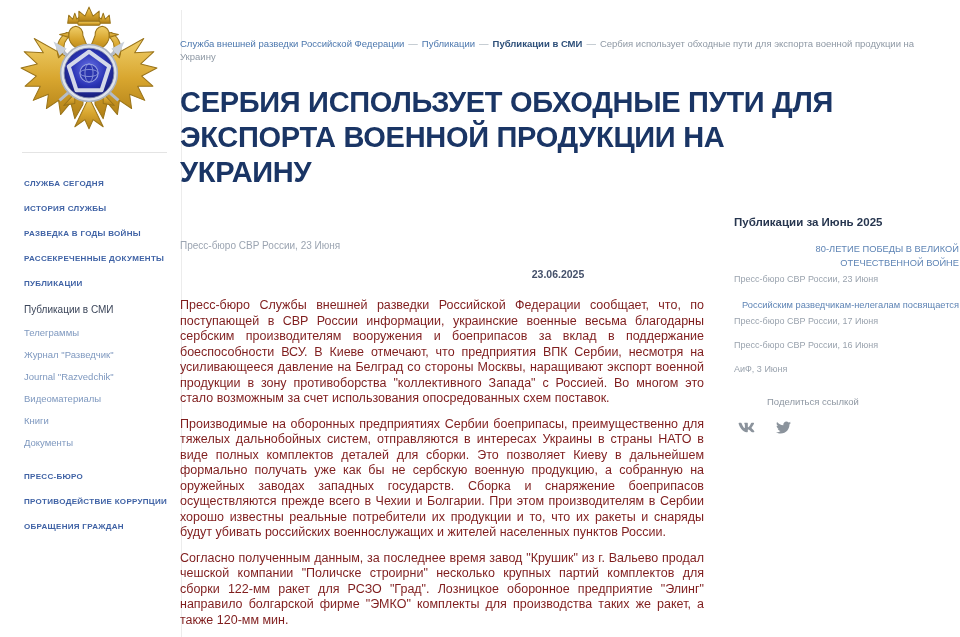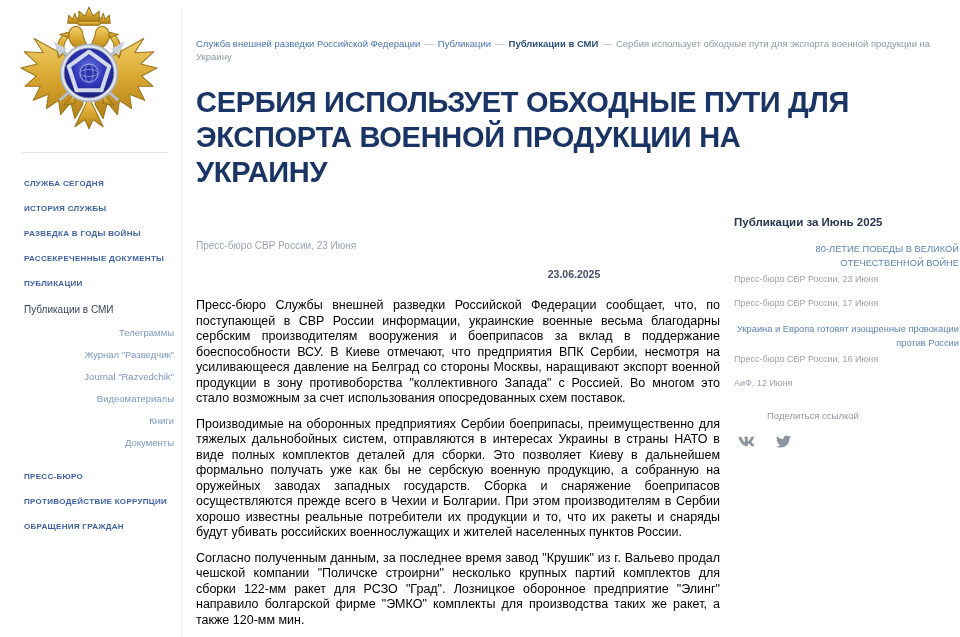--- a/index.html
+++ b/index.html
@@ -11,36 +11,36 @@
   .page { position:relative; width:960px; height:637px; }
 
   
   .sidebar { position:absolute; left:0; top:0; width:181px; height:637px; background:#fff; }
   .v-divider { position:absolute; left:181px; top:10px; bottom:0; width:1px; background:#ececec; }
   .logo-wrap { margin:6px 0 0 18px; width:142px; }
   .logo-divider { margin:10px 14px 0 22px; border:none; border-top:1px solid #e4e4e4; }
   .menu { list-style:none; margin:26px 12px 0 24px; padding:0; width:150px; }
   .menu li { cursor:pointer; }
   .mi-top { font-size:8px; font-weight:bold; letter-spacing:.3px; color:#3f62a5; text-transform:uppercase; margin-bottom:16px; line-height:9px; }
-  .mi-sub { font-size:9.5px; color:#7e98bf; margin-bottom:12px; line-height:10px;text-align:right; }
+  .mi-sub { font-size:9.5px; color:#7e98bf; margin-bottom:12px; line-height:10px; }
   .mi-sub-active { font-size:10px; color:#3c465a; margin-bottom:13px; line-height:11px; }
   .mi-gap { margin-top:24px; }
 
   
-  .main { position:absolute; left:196px; top:0; width:756px; }
+  .main { position:absolute; left:180px; top:0; width:756px; }
   .breadcrumb { padding-top:37px; font-size:9.5px; line-height:13px; color:#9aa5b0; width:745px; }
   .breadcrumb .crumb-link { color:#4a76ad; text-decoration:none; cursor:pointer; }
   .breadcrumb .crumb-strong { color:#2d4f79; font-weight:bold; text-decoration:none; cursor:pointer; }
   .breadcrumb .crumb-sep { color:#a8b2bc; padding:0 4px; }
   .breadcrumb .crumb-current { color:#8e98a4; }
   .page-title { margin-top:22px; width:665px; font-size:29px; line-height:35px; font-weight:bold; color:#1a3565; letter-spacing:-.3px; }
   .byline { margin-top:50px; font-size:10px; color:#9ba4b1; }
   .article-date { margin-top:17px; font-size:10.5px; font-weight:bold; color:#44506a;text-align:center; }
   .article-body { width:524px; margin-top:18px; }
-  .article-body p { font-size:12.5px; line-height:15.5px; color:#000000; text-align:justify; margin-bottom:10px; }
+  .article-body p { font-size:12.5px; line-height:15.5px; color:#7f1d1d; text-align:justify; margin-bottom:10px; }
 
   
   .right-panel { position:absolute; left:734px; top:216px; width:225px; }
   .rp-header { font-size:11.5px; font-weight:bold; color:#27364f; }
   .rp-item { margin-top:14px; cursor:pointer; }
   .rp-title { font-size:9.3px; line-height:14px; color:#5e84b5;text-align:right; }
   .rp-source { margin-top:4px; font-size:9px; color:#9aa3ae; }
   .share-label { margin-top:22px; font-size:9.5px; color:#8d96a1;padding-left:33px; }
   .share-icons { margin-top:13px; display:flex; align-items:center; gap:16px; }
   .share-icons svg { display:block; cursor:pointer; }
@@ -138,28 +138,28 @@
   </main>
 
   <aside class="right-panel">
     <div class="rp-header">Публикации за Июнь 2025</div>
 
     <div class="rp-item">
       <div class="rp-title">80-ЛЕТИЕ ПОБЕДЫ В ВЕЛИКОЙ ОТЕЧЕСТВЕННОЙ ВОЙНЕ</div>
       <div class="rp-source">Пресс-бюро СВР России, 23 Июня</div>
     </div>
     <div class="rp-item">
+      <div class="rp-title">Российским разведчикам-нелегалам посвящается</div>
       <div class="rp-source">Пресс-бюро СВР России, 17 Июня</div>
     </div>
     <div class="rp-item">
-      <div class="rp-title">Украина и Европа готовят изощренные провокации против России</div>
       <div class="rp-source">Пресс-бюро СВР России, 16 Июня</div>
     </div>
     <div class="rp-item">
-      <div class="rp-source">АиФ, 12 Июня</div>
+      <div class="rp-source">АиФ, 3 Июня</div>
     </div>
 
     <div class="share-label">Поделиться ссылкой</div>
     <div class="share-icons">
       <svg width="25" height="15" viewBox="0 0 576 512">
         <path fill="#8b939c" d="M545 117.7c3.7-12.5 0-21.7-17.8-21.7h-58.9c-15 0-21.9 7.9-25.6 16.7 0 0-30 73.1-72.4 120.5-13.7 13.7-20 18.1-27.5 18.1-3.7 0-9.4-4.4-9.4-16.9V117.7c0-15-4.2-21.7-16.6-21.7h-92.6c-9.4 0-15 7-15 13.5 0 14.2 21.2 17.5 23.4 57.5v86.8c0 19-3.4 22.5-10.9 22.5-20 0-68.6-73.4-97.4-157.4-5.8-16.3-11.5-22.9-26.6-22.9H38.8c-16.8 0-20.2 7.9-20.2 16.7 0 15.6 20 93.1 93.1 195.5C160.4 378.1 229 416 291.4 416c37.5 0 42.1-8.4 42.1-22.9 0-66.8-3.4-73.1 15.4-73.1 8.7 0 23.7 4.4 58.7 38.1 40 40 46.6 57.9 69 57.9h58.9c16.8 0 25.3-8.4 20.4-25-11.2-34.9-86.9-106.7-90.3-111.5-8.7-11.2-6.2-16.2 0-26.2.1-.1 72-101.3 79.4-135.6z"></path>
       </svg>
       <svg width="17" height="15" viewBox="0 0 512 512">
         <path fill="#8b939c" d="M459.37 151.716c.325 4.548.325 9.097.325 13.645 0 138.72-105.583 298.558-298.558 298.558-59.452 0-114.68-17.219-161.137-47.106 8.447.974 16.568 1.299 25.34 1.299 49.055 0 94.213-16.568 130.274-44.832-46.132-.975-84.792-31.188-98.112-72.772 6.498.974 12.995 1.624 19.818 1.624 9.421 0 18.843-1.3 27.614-3.573-48.081-9.747-84.143-51.98-84.143-102.985v-1.299c13.969 7.797 30.214 12.67 47.431 13.319-28.264-18.843-46.781-51.005-46.781-87.391 0-19.492 5.197-37.36 14.294-52.954 51.655 63.675 129.3 105.258 216.365 109.807-1.624-7.797-2.599-15.918-2.599-24.04 0-57.828 46.782-104.934 104.934-104.934 30.213 0 57.502 12.67 76.67 33.137 23.715-4.548 46.456-13.32 66.599-25.34-7.798 24.366-24.366 44.833-46.132 57.827 21.117-2.273 41.584-8.122 60.426-16.243-14.292 20.791-32.161 39.308-52.628 54.253z"></path>
       </svg>

